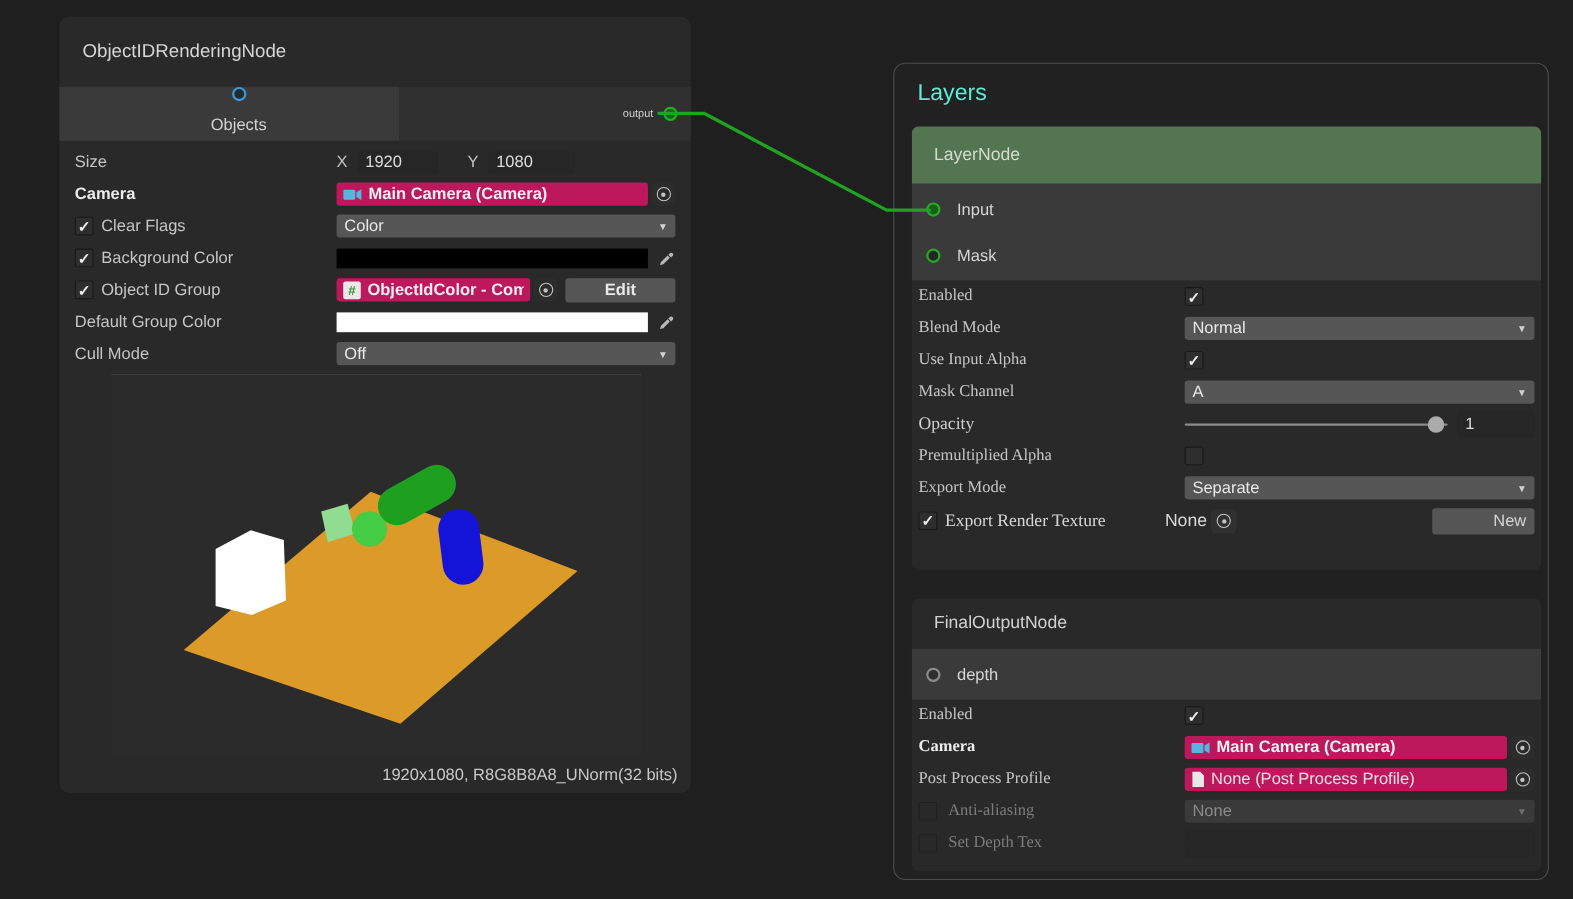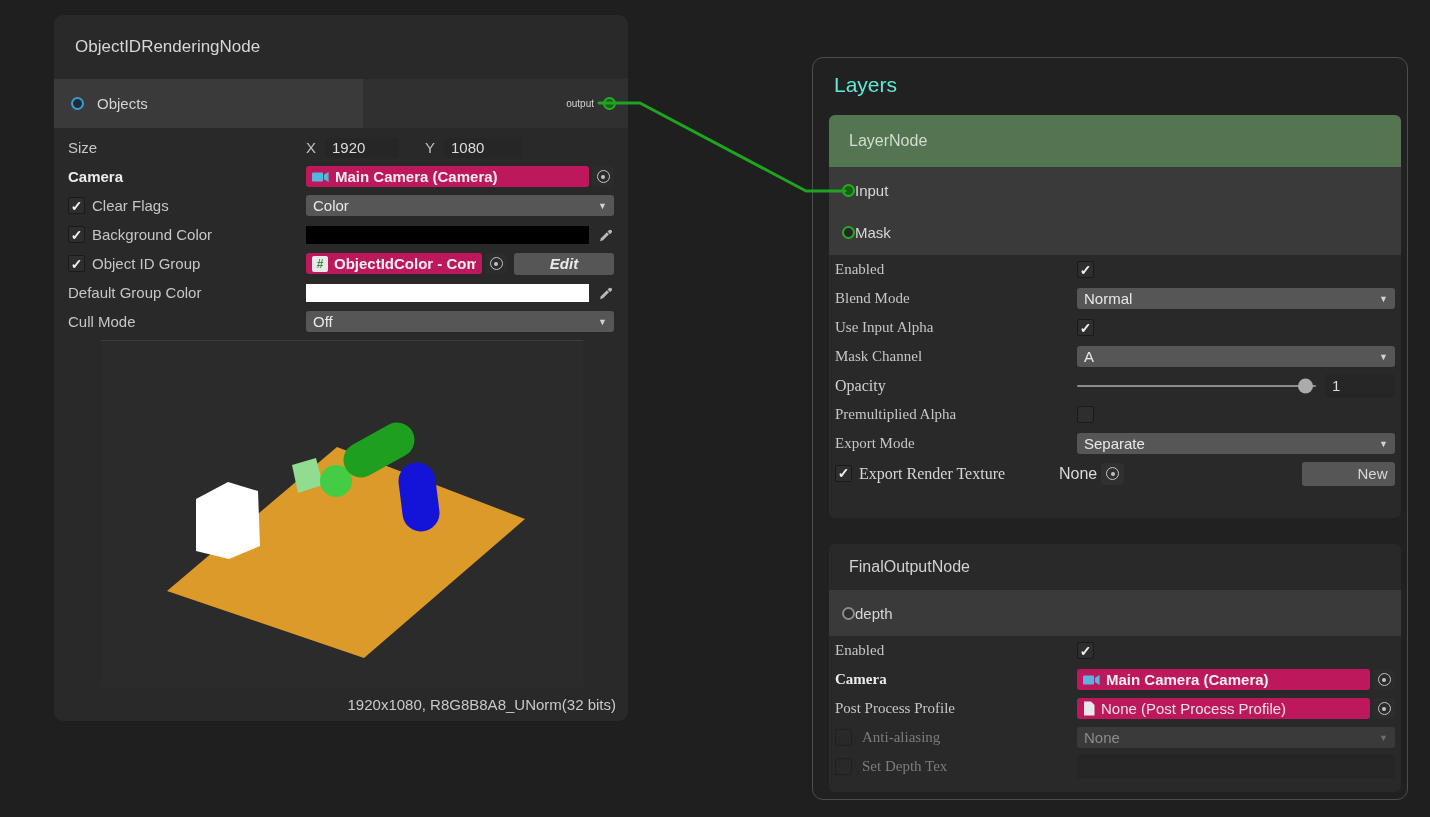--- a/index.html
+++ b/index.html
@@ -54,40 +54,40 @@
   .swatch.white{background:#ffffff;}
   .eyedrop{margin-left:9px;flex-shrink:0;display:flex;}
 
   
   .left-node{position:absolute;left:54px;top:15px;width:574px;height:706px;background:#292929;
              border-radius:9px;}
   .left-node .node-title{height:64px;display:flex;align-items:center;padding-left:21px;
              font-size:17px;color:#d6d6d6;}
   .ports-row{height:49px;display:flex;}
   .in-half{width:292px;background:#3a3a3a;display:flex;align-items:center;gap:13px;padding-left:17px;
-           font-size:15px;color:#d2d2d2;}
+           font-size:15px;color:#d2d2d2;flex-direction:column;}
   .out-half{flex:1;background:#303030;display:flex;align-items:center;justify-content:flex-end;
            gap:9px;padding-right:12px;font-size:10px;color:#d2d2d2;}
   .props{padding:5px 7px 0 7px;}
   .preview{margin:4px 0 0 47px;width:482px;height:347px;background:#2b2b2b;border-top:1px solid #3c3c3c;
            box-sizing:border-box;}
   .caption{margin-top:9px;padding-right:12px;text-align:right;font-size:15px;color:#c9c9c9;}
 
   
   .layers-panel{position:absolute;left:812px;top:57px;width:596px;height:743px;background:#212121;
                 border:1px solid #4d4d4d;border-radius:11px;box-sizing:border-box;}
   .layers-title{margin:15px 0 0 21px;font-size:21px;color:#5eead4;}
   .card{position:absolute;left:16px;width:572px;background:#292929;border-radius:6px;}
   .card.layer-node{top:57px;height:403px;}
   .card.final-node{top:486px;height:248px;}
   .card-header{display:flex;align-items:center;padding-left:20px;font-size:16px;}
   .layer-node>.card-header{height:52px;background:#547551;border-radius:6px 6px 0 0;color:#d4dccf;}
   .final-node>.card-header{height:46px;color:#d2d2d2;}
   .ports-band{background:#3a3a3a;padding:2px 0;}
-  .pband-row{height:42px;display:flex;align-items:center;padding-left:13px;
+  .pband-row{height:42px;display:flex;align-items:center;gap:15px;padding-left:13px;
              font-size:15px;color:#d6d6d6;}
   .card .row{padding:0 6px;}
   .card .lbl{width:225px;font-family:Liberation Serif, serif;}
   .lbl-lg{font-size:16px;color:#d0d0d0;}
 
   .slider-track{flex:1;height:2px;background:#8c8c8c;position:relative;border-radius:1px;}
   .slider-handle{position:absolute;right:3px;top:50%;transform:translateY(-50%);width:15px;height:15px;
                  border-radius:50%;background:#ababab;}
   .emptyfield{flex:1;height:24px;background:#262626;border-radius:4px;}
   .none-pickerbox{width:23px;height:22px;background:#303030;border-radius:4px;display:flex;
@@ -178,21 +178,21 @@
           <span>Object ID Group</span>
         </div>
         <div class="ctrl">
           <div class="objfield">
             <span class="script-icon"></span>
             <span class="txt bold">ObjectIdColor - Com</span>
           </div>
           <div class="pickerbox">
             <span class="picker-icon"></span>
           </div>
-          <div class="btn" style="width:100px;height:22px;font-weight:bold;margin-left:7px;font-style:italic;">Edit</div>
+          <div class="btn" style="width:100px;height:22px;font-weight:bold;margin-left:7px;">Edit</div>
         </div>
       </div>
 
       <div class="row">
         <div class="lbl">Default Group Color</div>
         <div class="ctrl">
           <div class="swatch white"></div>
           <span class="eyedrop">
             <svg width="16" height="16" viewBox="0 0 16 16">
                 <path d="M2 14.2 l0.9-3 6-6 2.1 2.1-6 6z" fill="#b8b8b8"></path>

